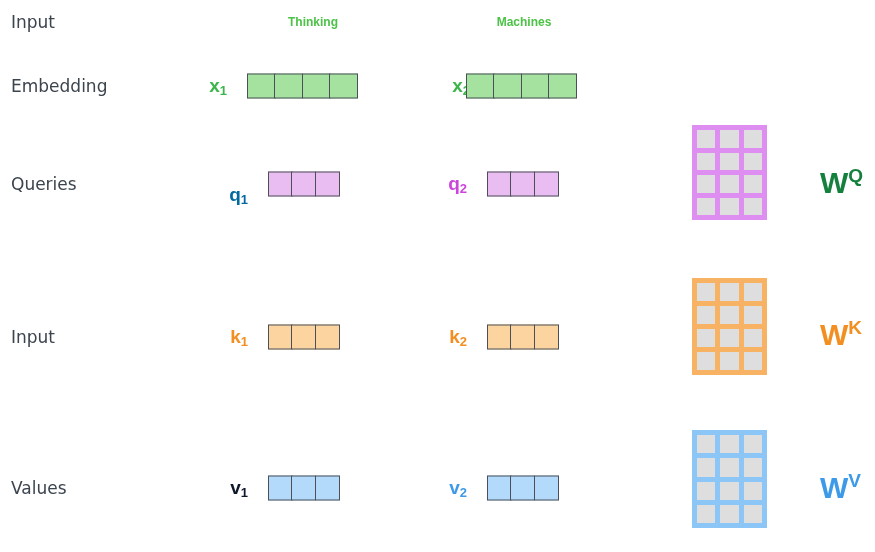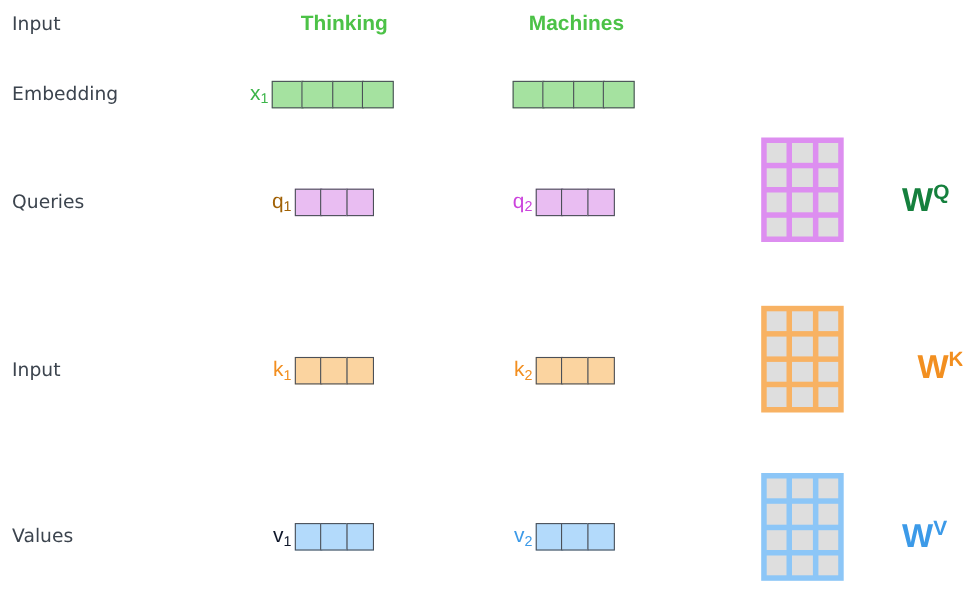--- a/index.html
+++ b/index.html
@@ -27,21 +27,21 @@
     font-size: 17px;
     color: #3c444e;
     font-family: "DejaVu Sans", sans-serif;
     white-space: nowrap;
   }
 
   
   .col-heading {
     position: absolute;
     transform: translate(-50%, -50%);
-    font-size: 19px;
+    font-size: 12px;
     font-weight: bold;
     font-family: "Liberation Sans", sans-serif;
     white-space: nowrap;
   }
 
   
   .vector {
     position: absolute;
     display: flex;
     transform: translateY(-50%);
@@ -53,24 +53,24 @@
   }
   .vector .cell:first-child {
     margin-left: 0;
   }
 
   
   .vec-symbol {
     position: absolute;
     transform: translate(-100%, -50%);
     font-size: 19px;
-    font-weight: normal;
+    font-weight: bold;
     font-family: "Liberation Sans", sans-serif;
     white-space: nowrap;
-    padding-right: 3px;
+    padding-right: 20px;
   }
   .vec-symbol .sub {
     font-size: 13px;
     vertical-align: baseline;
     position: relative;
     top: 3px;
   }
 
   
   .matrix {
@@ -120,21 +120,21 @@
         <div class="cell" style="width: 29px; height: 25px; background: rgb(165, 226, 160);"></div>
       </div>
       <div class="vec-symbol" style="left: 466px; top: 86px; color: rgb(60, 181, 74); margin-left: 24px;">x<span class="sub">2</span></div>
       <div class="vector" style="left: 466px; top: 86px;">
         <div class="cell" style="width: 29px; height: 25px; background: rgb(165, 226, 160);"></div>
         <div class="cell" style="width: 29px; height: 25px; background: rgb(165, 226, 160);"></div>
         <div class="cell" style="width: 29px; height: 25px; background: rgb(165, 226, 160);"></div>
         <div class="cell" style="width: 29px; height: 25px; background: rgb(165, 226, 160);"></div>
       </div>
       <div class="row-label" style="top: 184px;">Queries</div>
-      <div class="vec-symbol" style="left: 268px; top: 184px; color: #a16207;">q<span class="sub">1</span></div>
+      <div class="vec-symbol" style="left: 268px; top: 195px; color: #0369a1;">q<span class="sub">1</span></div>
       <div class="vector" style="left: 268px; top: 184px;">
         <div class="cell" style="width: 25px; height: 25px; background: rgb(233, 189, 242);"></div>
         <div class="cell" style="width: 25px; height: 25px; background: rgb(233, 189, 242);"></div>
         <div class="cell" style="width: 25px; height: 25px; background: rgb(233, 189, 242);"></div>
       </div>
       <div class="vec-symbol" style="left: 487px; top: 184px; color: rgb(204, 68, 221);">q<span class="sub">2</span></div>
       <div class="vector" style="left: 487px; top: 184px;">
         <div class="cell" style="width: 25px; height: 25px; background: rgb(233, 189, 242);"></div>
         <div class="cell" style="width: 25px; height: 25px; background: rgb(233, 189, 242);"></div>
         <div class="cell" style="width: 25px; height: 25px; background: rgb(233, 189, 242);"></div>
@@ -174,21 +174,21 @@
         <div class="mcell"></div>
         <div class="mcell"></div>
         <div class="mcell"></div>
         <div class="mcell"></div>
         <div class="mcell"></div>
         <div class="mcell"></div>
         <div class="mcell"></div>
         <div class="mcell"></div>
         <div class="mcell"></div>
       </div>
-      <div class="mat-symbol" style="left: 820px; top: 334px; color: rgb(242, 143, 32); margin-left: 14px;">W<span class="sup">K</span></div>
+      <div class="mat-symbol" style="left: 820px; top: 334px; color: rgb(242, 143, 32);">W<span class="sup">K</span></div>
       <div class="row-label" style="top: 488px;">Values</div>
       <div class="vec-symbol" style="left: 268px; top: 488px; color: #0f172a;">v<span class="sub">1</span></div>
       <div class="vector" style="left: 268px; top: 488px;">
         <div class="cell" style="width: 25px; height: 25px; background: rgb(179, 218, 251);"></div>
         <div class="cell" style="width: 25px; height: 25px; background: rgb(179, 218, 251);"></div>
         <div class="cell" style="width: 25px; height: 25px; background: rgb(179, 218, 251);"></div>
       </div>
       <div class="vec-symbol" style="left: 487px; top: 488px; color: rgb(60, 154, 232);">v<span class="sub">2</span></div>
       <div class="vector" style="left: 487px; top: 488px;">
         <div class="cell" style="width: 25px; height: 25px; background: rgb(179, 218, 251);"></div>

